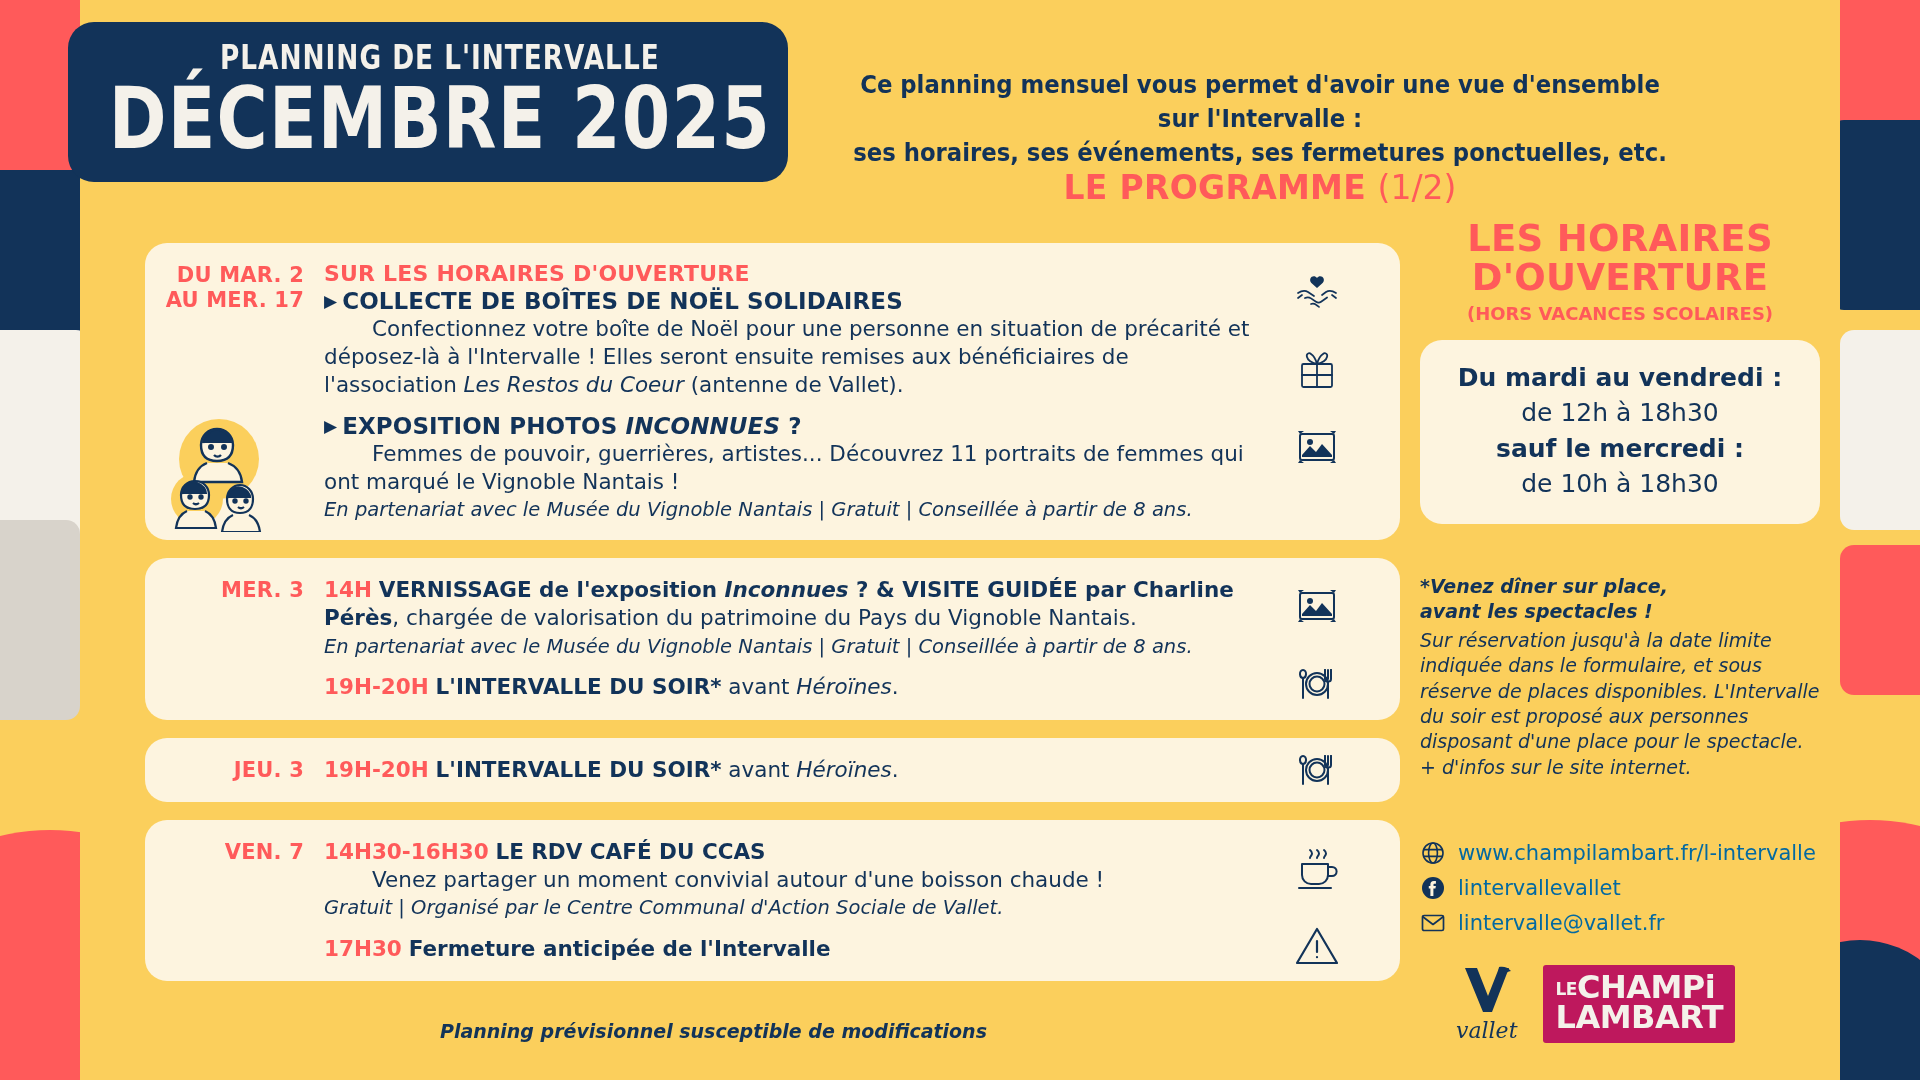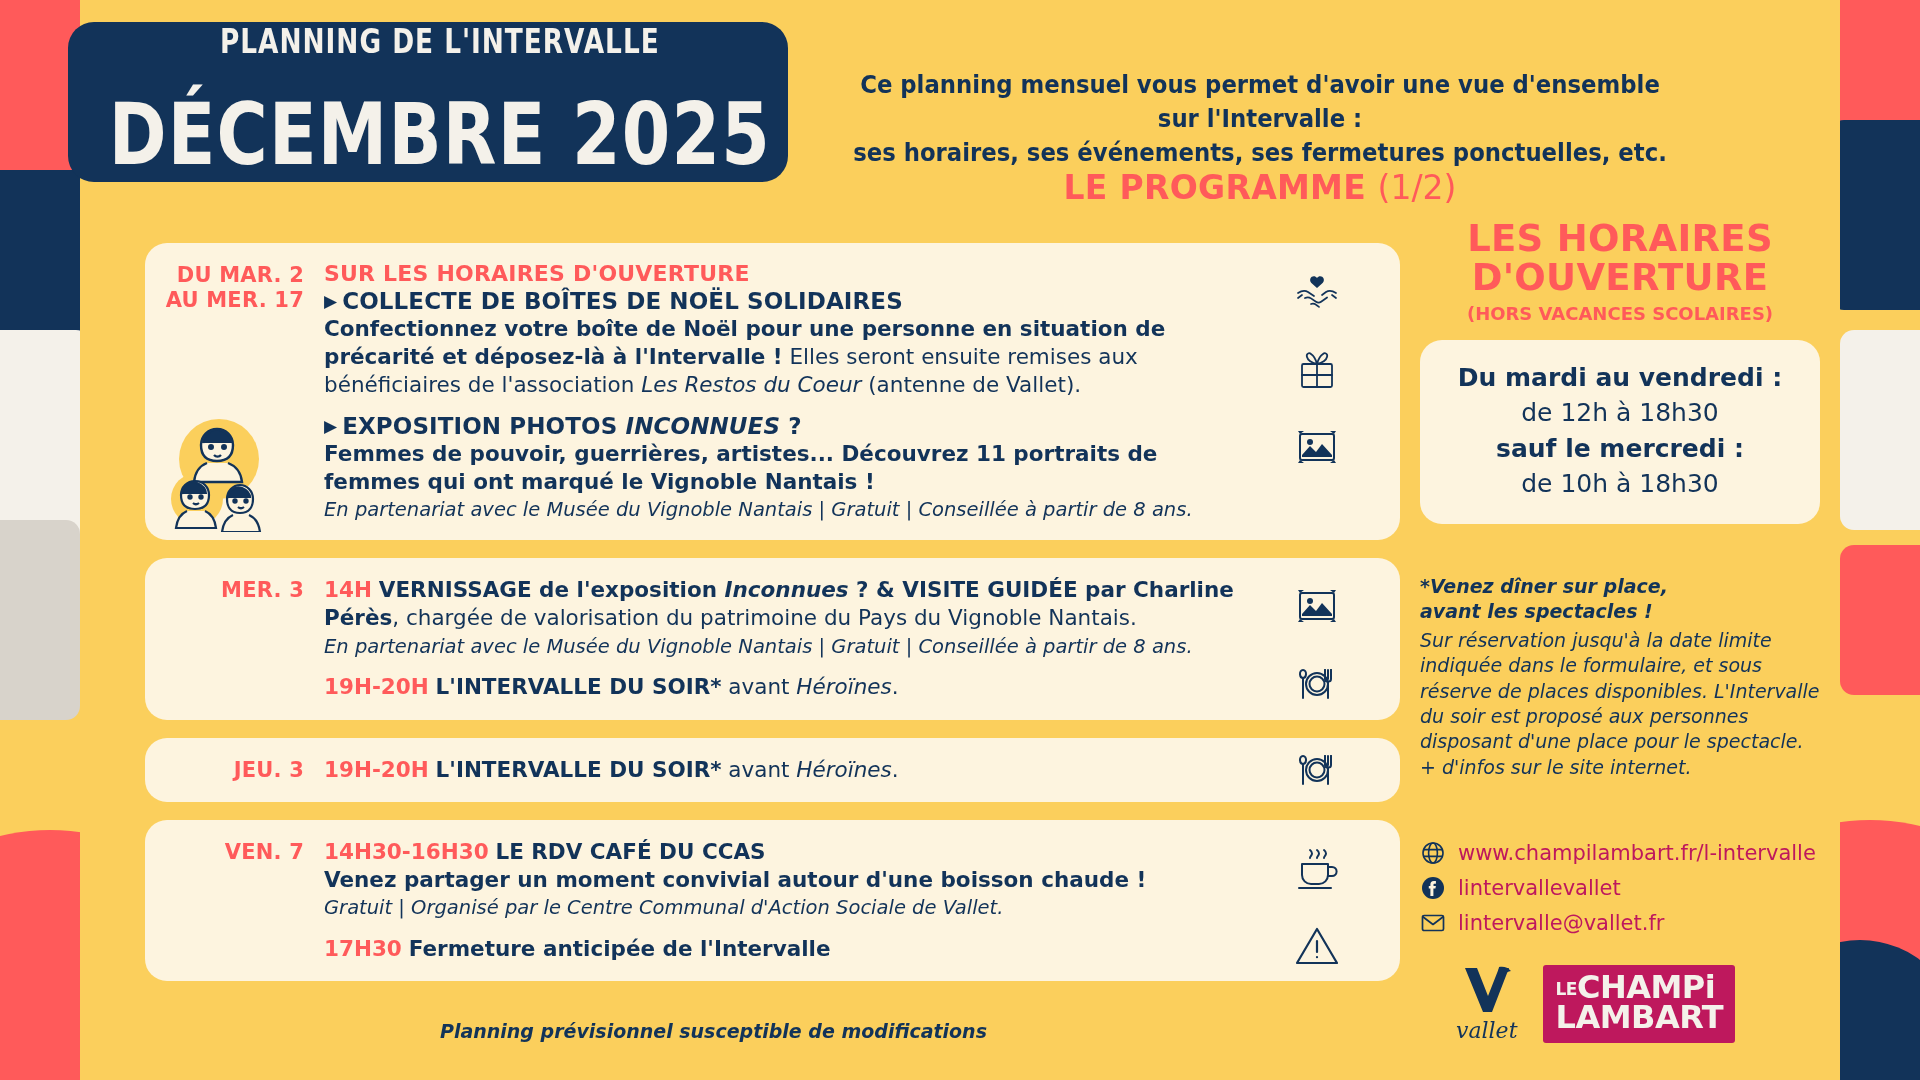--- a/index.html
+++ b/index.html
@@ -69,21 +69,21 @@
   
   .page { position: absolute; inset: 0; }
 
   
   .title-card {
     position: absolute; left: 68px; top: 22px;
     width: 720px; height: 160px;
     background: #123359;
     border-radius: 26px;
     display: flex; flex-direction: column;
-    align-items: center; justify-content: space-between;
+    align-items: center; justify-content: center;
     padding-bottom: 6px;
     padding-left: 24px;
   }
   .title-sub {
     color: #F4F1EA;
     font-family: "DejaVu Sans", sans-serif;
     font-weight: bold;
     font-size: 33px;
     letter-spacing: 1.2px;
     transform: scaleX(0.80);
@@ -164,21 +164,21 @@
     margin-bottom: 1px;
   }
   .ev-title .arrow { font-size: 17px; vertical-align: 2px; margin-right: 5px; }
   .ev-title em { font-style: italic; }
   .ev-text {
     color: #123359;
     font-family: "DejaVu Sans", sans-serif;
     font-size: 21.5px;
     line-height: 1.3;
   }
-  .ev-text b { font-weight: bold; }
+  .ev-text b { font-weight: normal; margin-left: 48px; }
   .ev-text em { font-style: italic; }
   .ev-note {
     color: #123359;
     font-family: "DejaVu Sans", sans-serif;
     font-style: italic;
     font-size: 19.5px;
     line-height: 1.3;
     margin-top: 1px;
   }
   .ev-line {
@@ -260,21 +260,21 @@
   }
   .side-note .nb {
     font-weight: bold; font-style: italic; display: block;
   }
   .side-note .np { font-style: italic; display: block; margin-top: 4px; }
 
   .contacts { margin-top: 60px; }
   .contact-row {
     display: flex; align-items: center; gap: 12px;
     margin-bottom: 9px;
-    color: #be185d;
+    color: #0369a1;
     font-family: "DejaVu Sans", sans-serif;
     font-size: 21px;
   }
   .contact-icon { width: 26px; height: 26px; flex: 0 0 26px; color: #123359; }
   .contact-icon svg { width: 100%; height: 100%; display: block; }
 
   .logos {
     margin-top: 28px;
     display: flex; align-items: flex-end; gap: 26px;
     padding-left: 36px;

